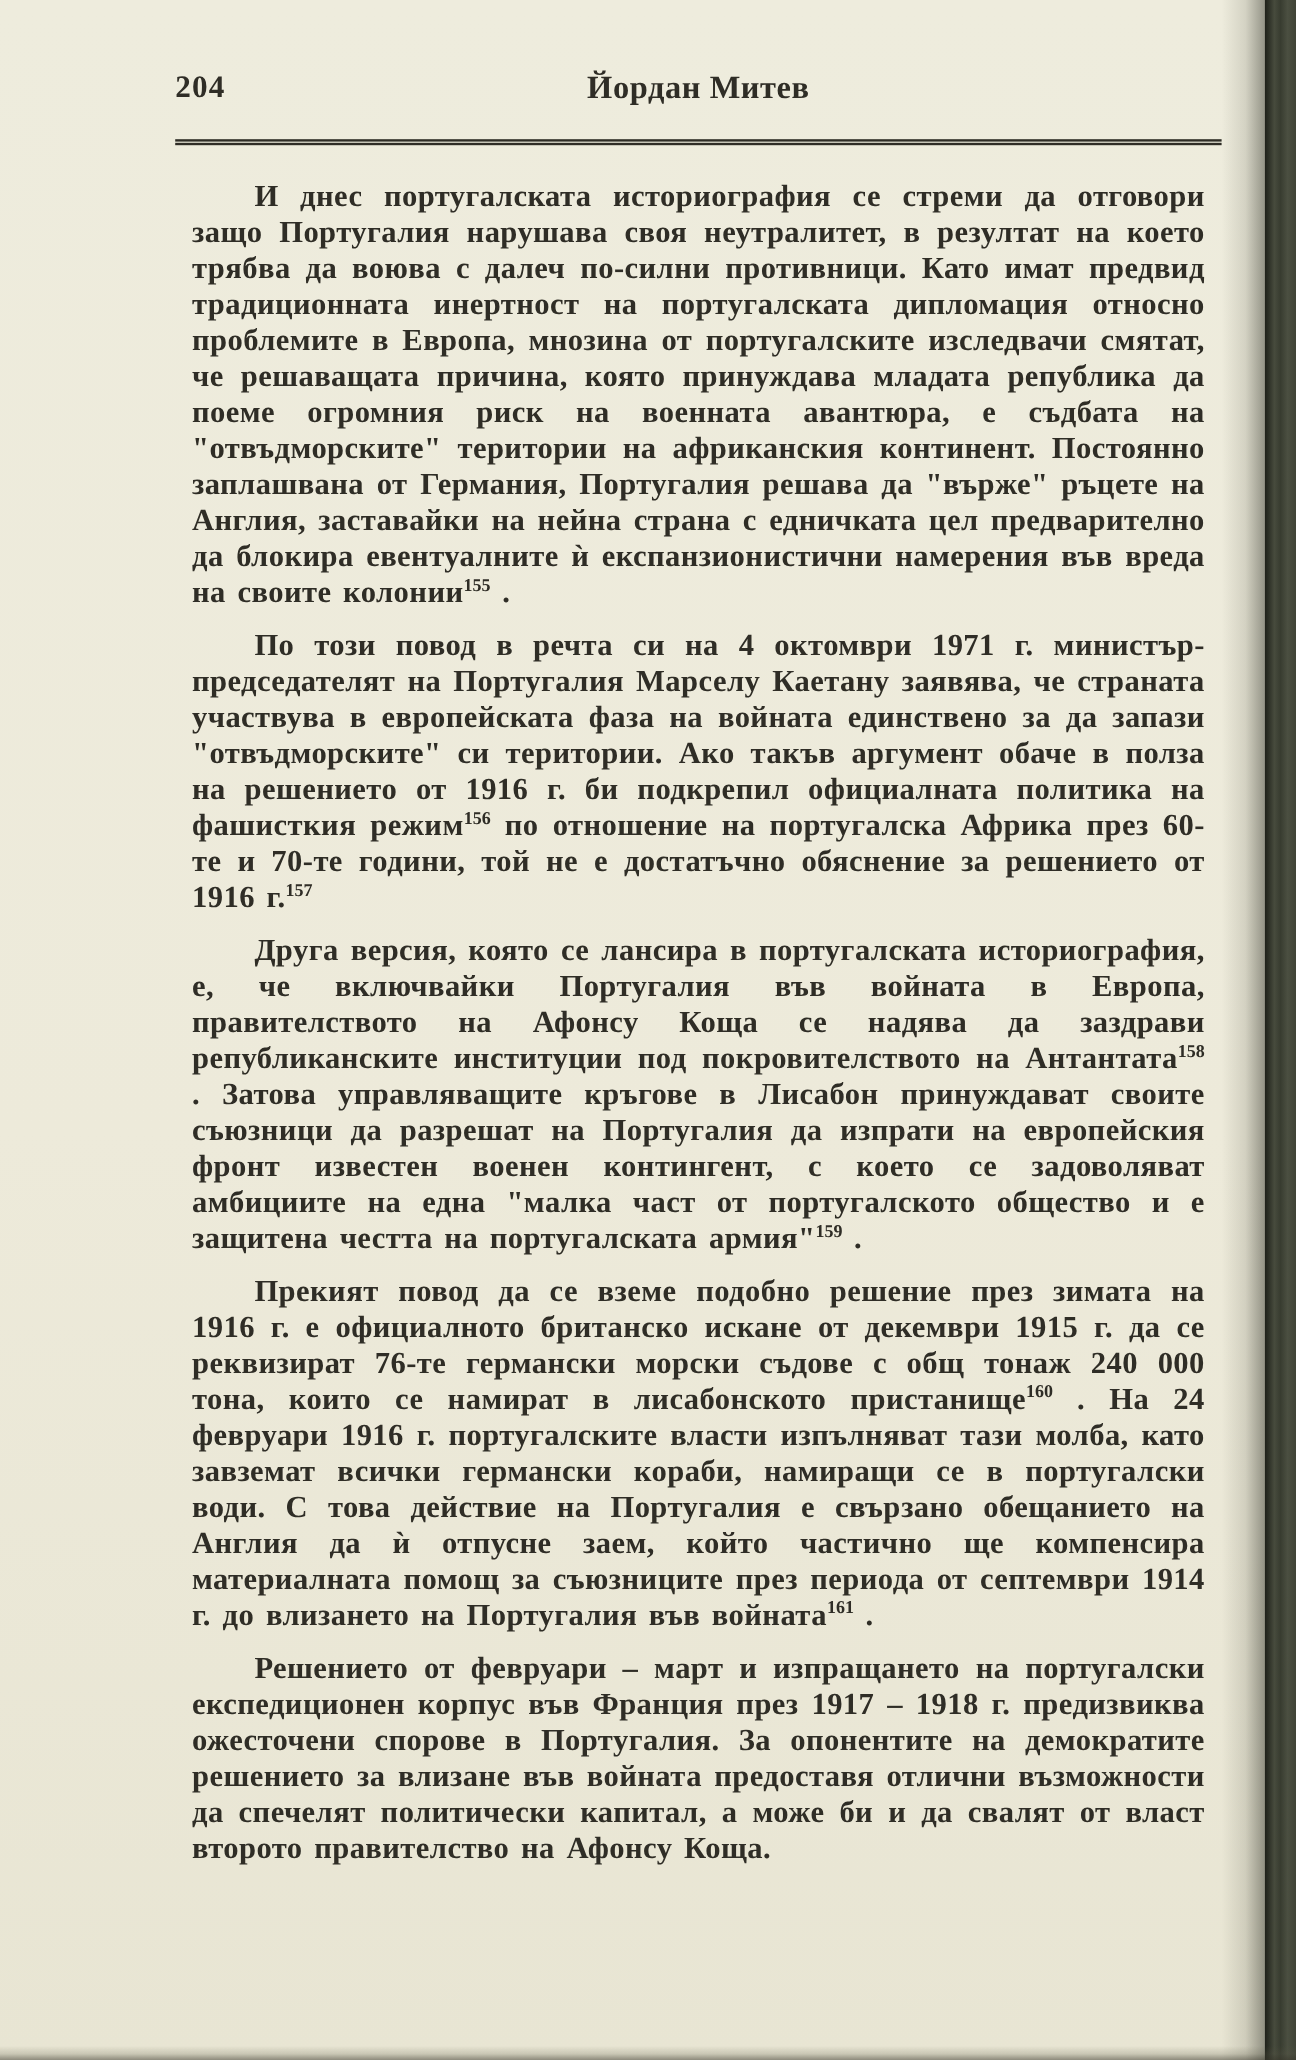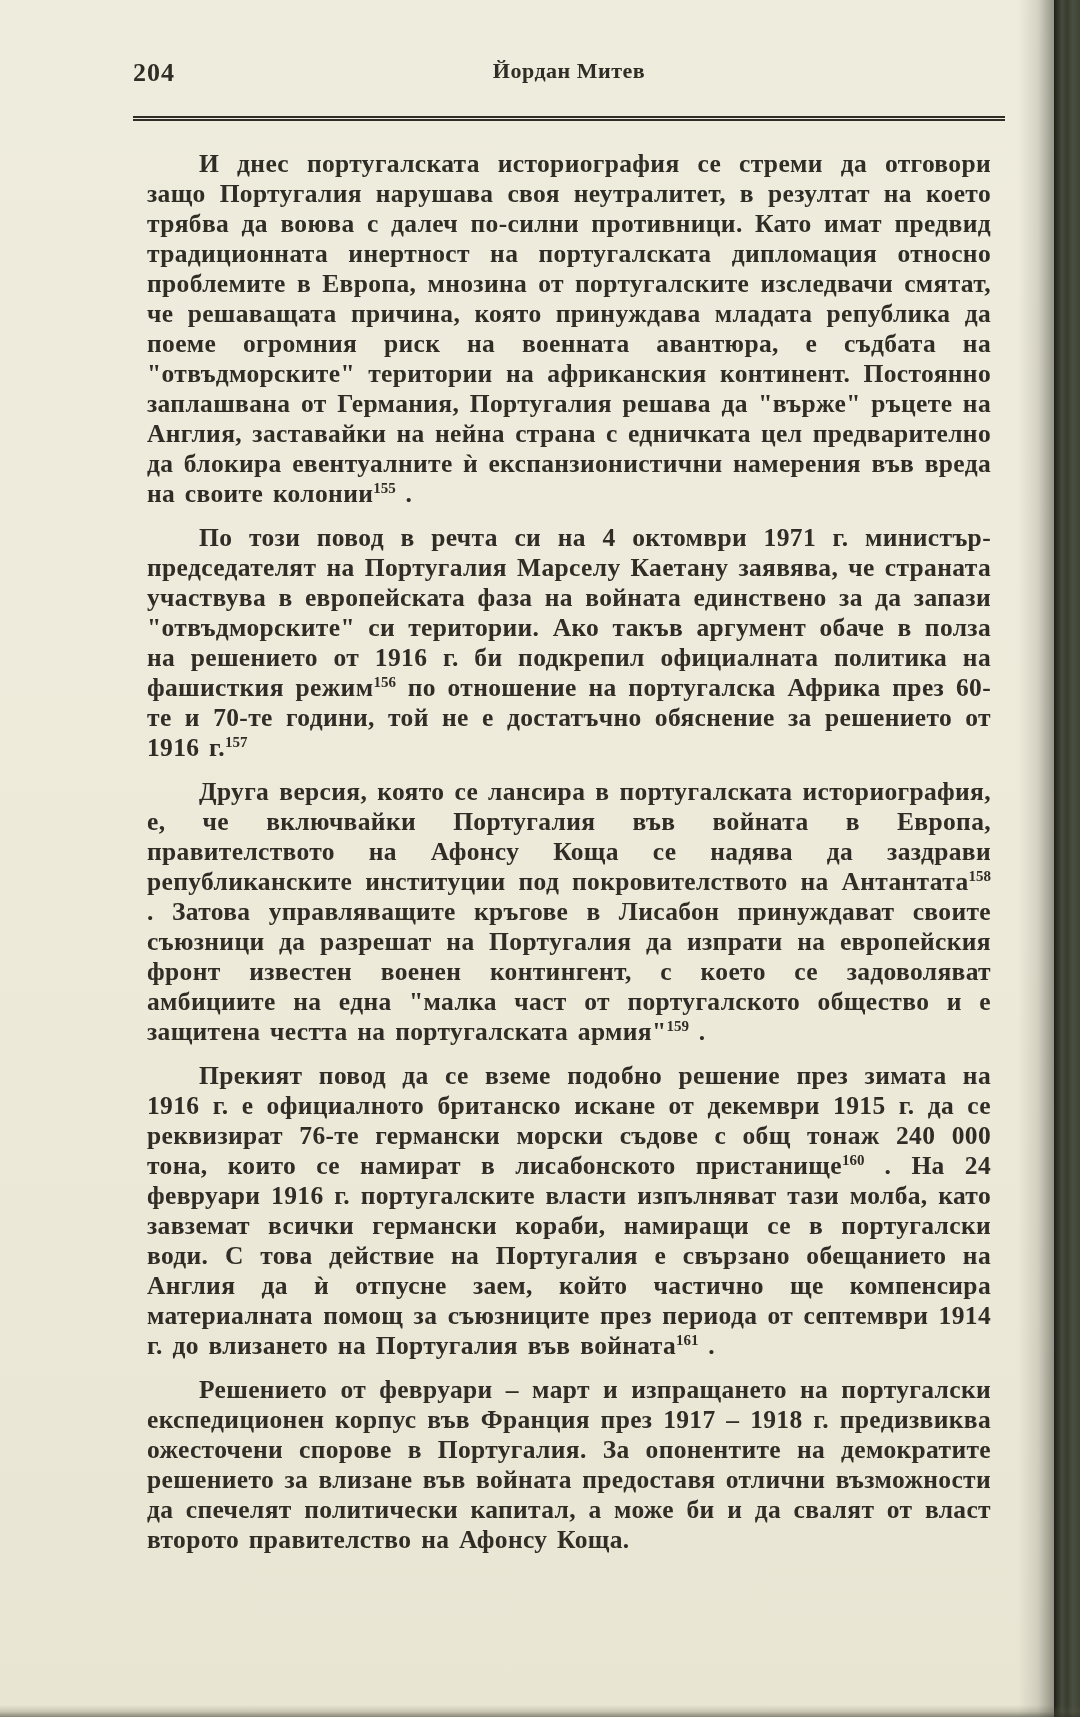--- a/index.html
+++ b/index.html
@@ -50,41 +50,41 @@
     height: 12px;
     background: linear-gradient(to bottom,
       rgba(90,88,70,0) 0%,
       rgba(90,88,70,0.22) 55%,
       rgba(58,56,44,0.55) 100%);
     pointer-events: none;
   }
 
   .content {
     position: absolute;
-    left: 133px;
+    left: 146px;
     top: 0;
     width: 872px;
   }
   .running-header {
     position: relative;
     padding-top: 58px;
     height: 48px;
   }
   .page-number {
     position: absolute;
     left: 0;
     top: 58px;
     font-size: 26px;
     font-weight: 700;
     letter-spacing: 1px;
   }
   .running-head {
     display: block;
     text-align: center;
-    font-size: 22px;
+    font-size: 27px;
     font-weight: 700;
     letter-spacing: 0.5px;
   }
   .header-rule {
     margin-top: 10px;
     border-top: 5px double #2f2d26;
     height: 0;
   }
 
   .body-text {

